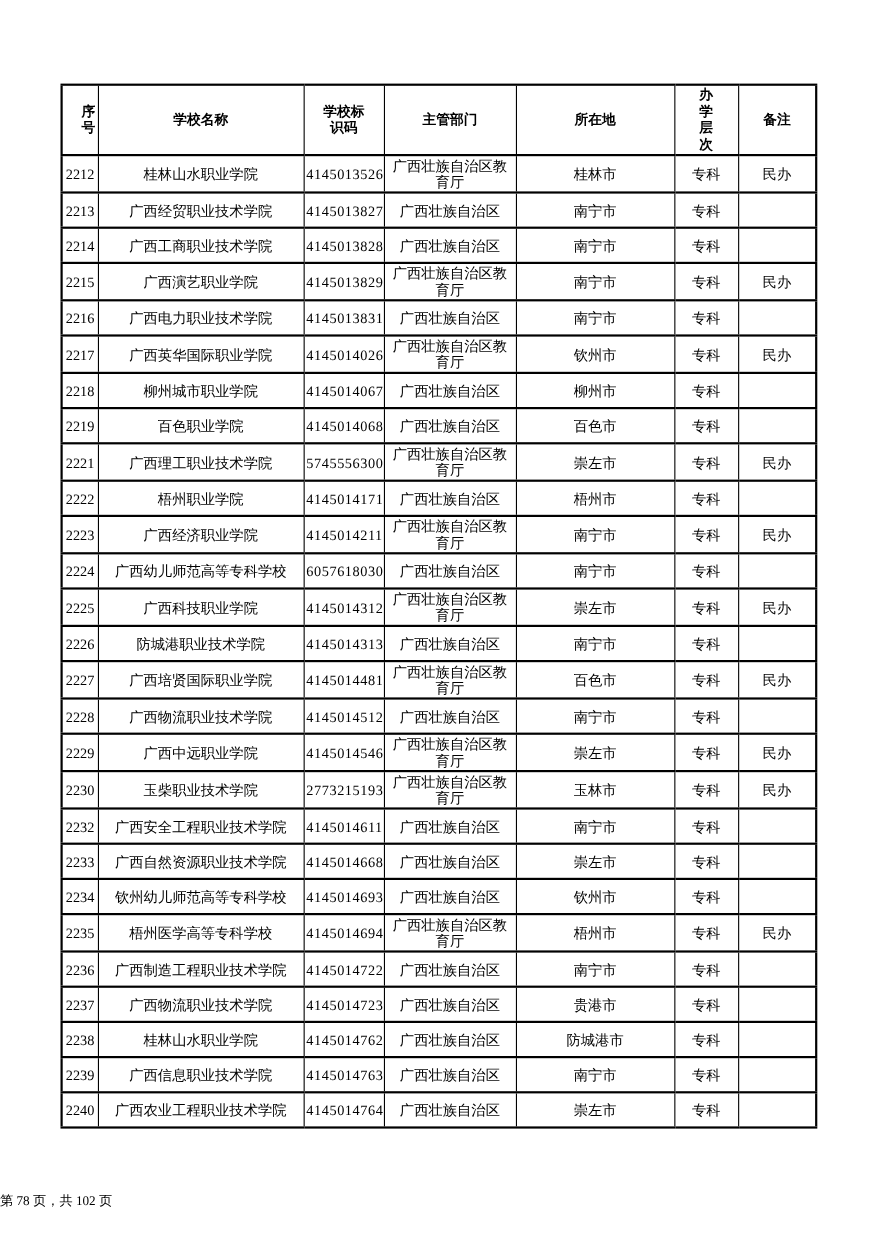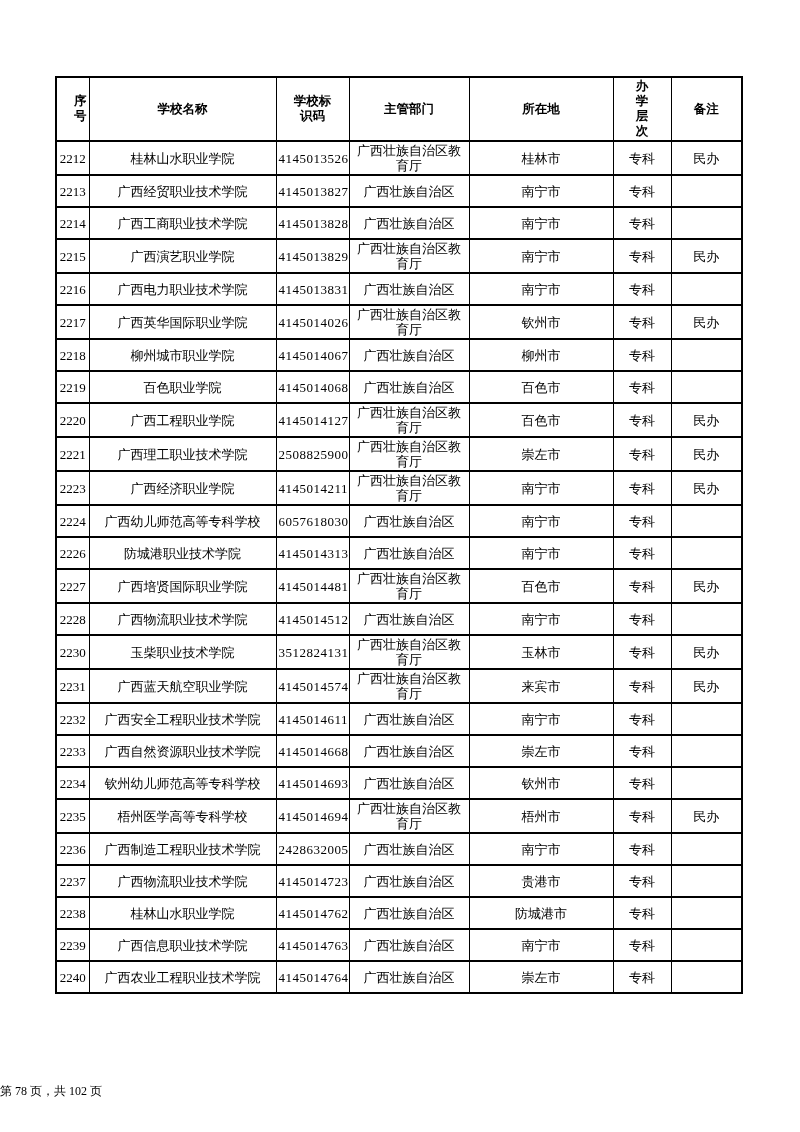--- a/index.html
+++ b/index.html
@@ -156,56 +156,65 @@
         <tr>
           <td class="cell-index">2219</td>
           <td class="cell-school-name">百色职业学院</td>
           <td class="cell-school-code">4145014068</td>
           <td class="cell-department">广西壮族自治区</td>
           <td class="cell-location">百色市</td>
           <td class="cell-level">专科</td>
           <td class="cell-remarks"></td>
         </tr>
         <tr>
-          <td class="cell-index">2220</td>
-          <td class="cell-school-name">广西工程职业学院</td>
-          <td class="cell-school-code">4145014127</td>
-          <td class="cell-department">广西壮族自治区教育厅</td>
-          <td class="cell-location">百色市</td>
-          <td class="cell-level">专科</td>
-          <td class="cell-remarks">民办</td>
-        </tr>
-        <tr>
           <td class="cell-index">2221</td>
           <td class="cell-school-name">广西理工职业技术学院</td>
-          <td class="cell-school-code">2508825900</td>
-          <td class="cell-department">广西壮族自治区教育厅</td>
-          <td class="cell-location">崇左市</td>
-          <td class="cell-level">专科</td>
-          <td class="cell-remarks">民办</td>
+          <td class="cell-school-code">5745556300</td>
+          <td class="cell-department">广西壮族自治区教育厅</td>
+          <td class="cell-location">崇左市</td>
+          <td class="cell-level">专科</td>
+          <td class="cell-remarks">民办</td>
+        </tr>
+        <tr>
+          <td class="cell-index">2222</td>
+          <td class="cell-school-name">梧州职业学院</td>
+          <td class="cell-school-code">4145014171</td>
+          <td class="cell-department">广西壮族自治区</td>
+          <td class="cell-location">梧州市</td>
+          <td class="cell-level">专科</td>
+          <td class="cell-remarks"></td>
         </tr>
         <tr>
           <td class="cell-index">2223</td>
           <td class="cell-school-name">广西经济职业学院</td>
           <td class="cell-school-code">4145014211</td>
           <td class="cell-department">广西壮族自治区教育厅</td>
           <td class="cell-location">南宁市</td>
           <td class="cell-level">专科</td>
           <td class="cell-remarks">民办</td>
         </tr>
         <tr>
           <td class="cell-index">2224</td>
           <td class="cell-school-name">广西幼儿师范高等专科学校</td>
           <td class="cell-school-code">6057618030</td>
           <td class="cell-department">广西壮族自治区</td>
           <td class="cell-location">南宁市</td>
           <td class="cell-level">专科</td>
           <td class="cell-remarks"></td>
         </tr>
         <tr>
+          <td class="cell-index">2225</td>
+          <td class="cell-school-name">广西科技职业学院</td>
+          <td class="cell-school-code">4145014312</td>
+          <td class="cell-department">广西壮族自治区教育厅</td>
+          <td class="cell-location">崇左市</td>
+          <td class="cell-level">专科</td>
+          <td class="cell-remarks">民办</td>
+        </tr>
+        <tr>
           <td class="cell-index">2226</td>
           <td class="cell-school-name">防城港职业技术学院</td>
           <td class="cell-school-code">4145014313</td>
           <td class="cell-department">广西壮族自治区</td>
           <td class="cell-location">南宁市</td>
           <td class="cell-level">专科</td>
           <td class="cell-remarks"></td>
         </tr>
         <tr>
           <td class="cell-index">2227</td>
@@ -219,34 +228,34 @@
         <tr>
           <td class="cell-index">2228</td>
           <td class="cell-school-name">广西物流职业技术学院</td>
           <td class="cell-school-code">4145014512</td>
           <td class="cell-department">广西壮族自治区</td>
           <td class="cell-location">南宁市</td>
           <td class="cell-level">专科</td>
           <td class="cell-remarks"></td>
         </tr>
         <tr>
+          <td class="cell-index">2229</td>
+          <td class="cell-school-name">广西中远职业学院</td>
+          <td class="cell-school-code">4145014546</td>
+          <td class="cell-department">广西壮族自治区教育厅</td>
+          <td class="cell-location">崇左市</td>
+          <td class="cell-level">专科</td>
+          <td class="cell-remarks">民办</td>
+        </tr>
+        <tr>
           <td class="cell-index">2230</td>
           <td class="cell-school-name">玉柴职业技术学院</td>
-          <td class="cell-school-code">3512824131</td>
+          <td class="cell-school-code">2773215193</td>
           <td class="cell-department">广西壮族自治区教育厅</td>
           <td class="cell-location">玉林市</td>
-          <td class="cell-level">专科</td>
-          <td class="cell-remarks">民办</td>
-        </tr>
-        <tr>
-          <td class="cell-index">2231</td>
-          <td class="cell-school-name">广西蓝天航空职业学院</td>
-          <td class="cell-school-code">4145014574</td>
-          <td class="cell-department">广西壮族自治区教育厅</td>
-          <td class="cell-location">来宾市</td>
           <td class="cell-level">专科</td>
           <td class="cell-remarks">民办</td>
         </tr>
         <tr>
           <td class="cell-index">2232</td>
           <td class="cell-school-name">广西安全工程职业技术学院</td>
           <td class="cell-school-code">4145014611</td>
           <td class="cell-department">广西壮族自治区</td>
           <td class="cell-location">南宁市</td>
           <td class="cell-level">专科</td>
@@ -275,21 +284,21 @@
           <td class="cell-school-name">梧州医学高等专科学校</td>
           <td class="cell-school-code">4145014694</td>
           <td class="cell-department">广西壮族自治区教育厅</td>
           <td class="cell-location">梧州市</td>
           <td class="cell-level">专科</td>
           <td class="cell-remarks">民办</td>
         </tr>
         <tr>
           <td class="cell-index">2236</td>
           <td class="cell-school-name">广西制造工程职业技术学院</td>
-          <td class="cell-school-code">2428632005</td>
+          <td class="cell-school-code">4145014722</td>
           <td class="cell-department">广西壮族自治区</td>
           <td class="cell-location">南宁市</td>
           <td class="cell-level">专科</td>
           <td class="cell-remarks"></td>
         </tr>
         <tr>
           <td class="cell-index">2237</td>
           <td class="cell-school-name">广西物流职业技术学院</td>
           <td class="cell-school-code">4145014723</td>
           <td class="cell-department">广西壮族自治区</td>

